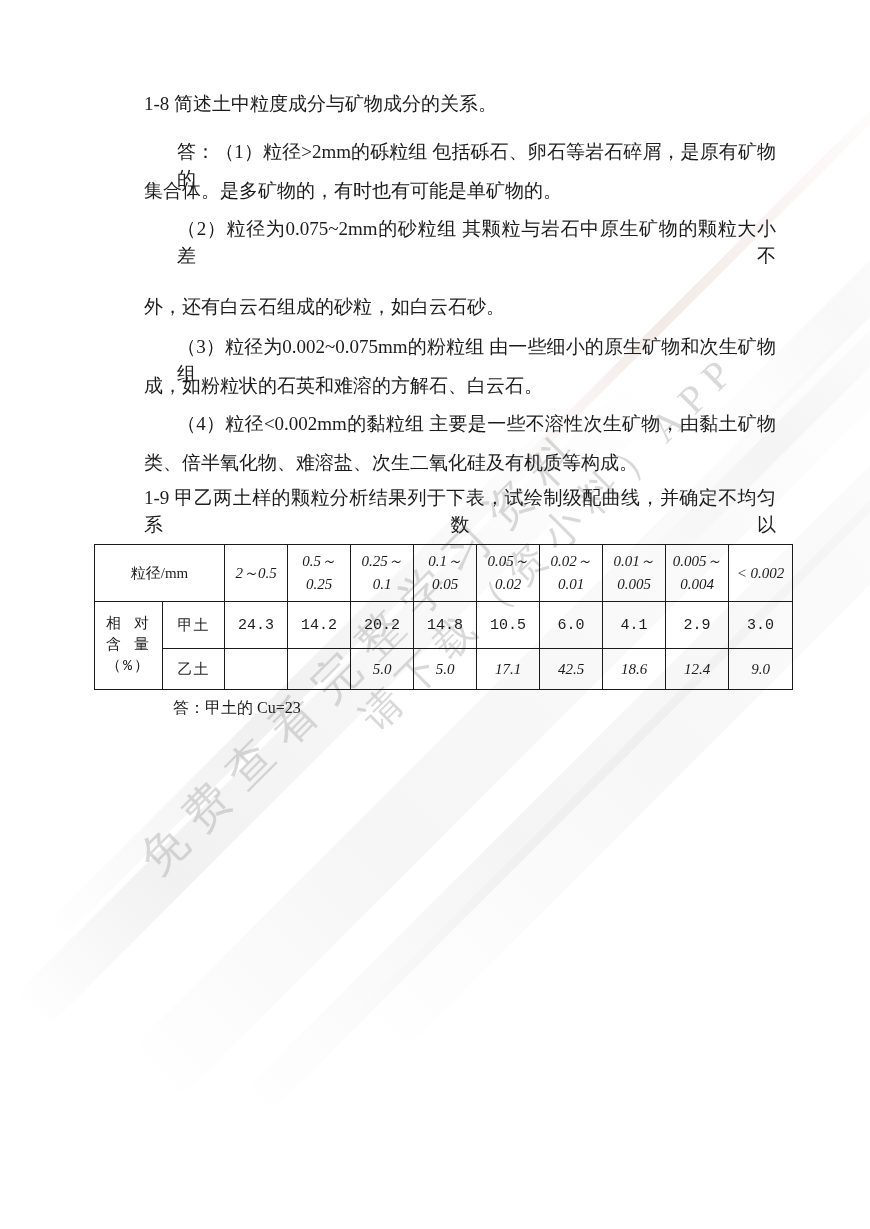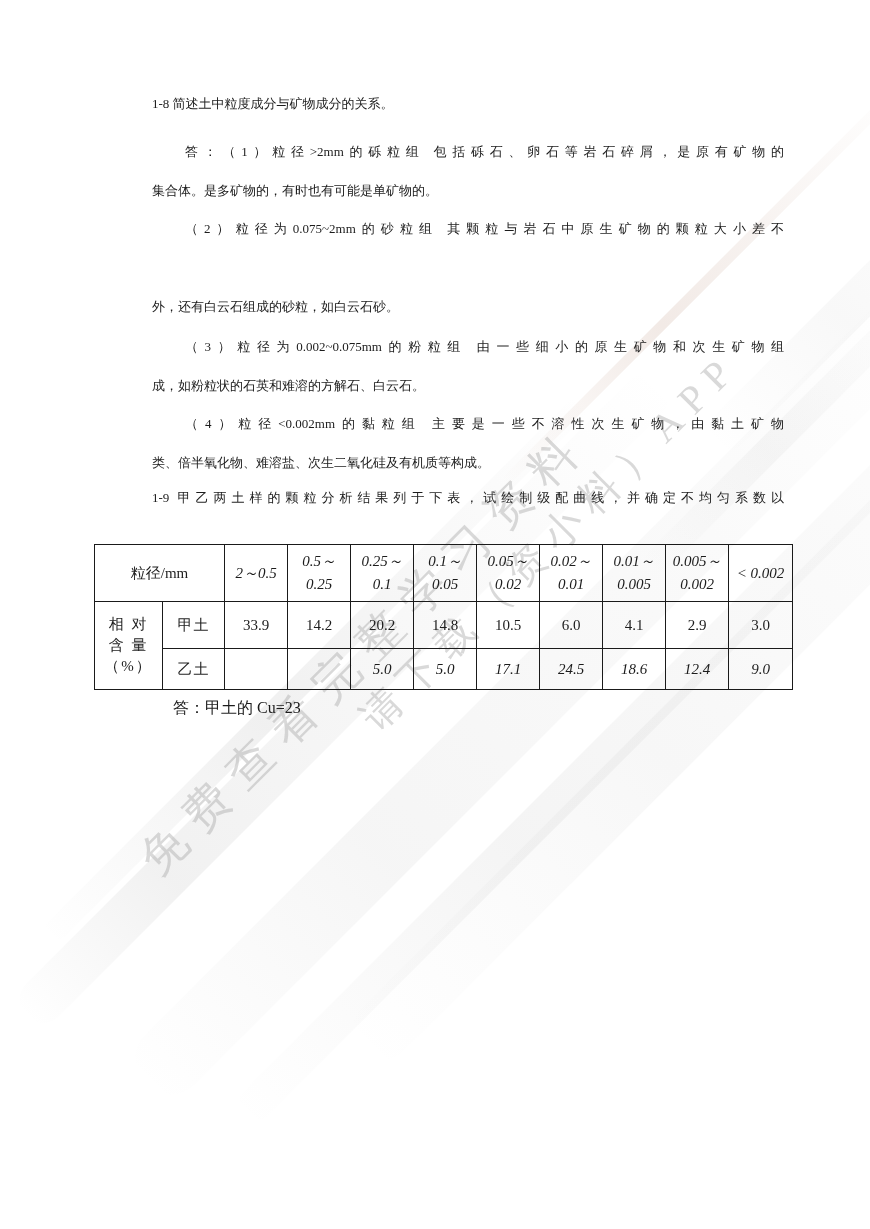--- a/index.html
+++ b/index.html
@@ -21,36 +21,36 @@
   .s8{left:700px;top:430px;width:400px;height:40px;background:linear-gradient(90deg,rgba(120,120,120,0),rgba(120,120,120,.05) 45%,rgba(120,120,120,0));}
   .wm-text{
     position:absolute;transform-origin:0 50%;transform:rotate(-45deg);
     white-space:nowrap;color:rgba(172,172,172,.46);
   }
   .wm1{left:148px;top:836px;font-size:46px;letter-spacing:15px;}
   .wm2{left:368px;top:696px;font-size:40px;letter-spacing:11px;}
   
   .content{position:absolute;inset:0;z-index:1;}
   .line{
-    position:absolute;left:152px;width:632px;height:27px;
-    font-size:13px;line-height:27px;white-space:nowrap;
+    position:absolute;left:144px;width:632px;height:27px;
+    font-size:19px;line-height:27px;white-space:nowrap;
   }
   .line.full{white-space:normal;text-align:justify;text-align-last:justify;}
   .line.indent{padding-left:33px;width:599px;}
   
   .gtable{
     position:absolute;left:94px;top:544px;z-index:1;
     border-collapse:collapse;table-layout:fixed;width:698px;
   }
   .gtable td{
     border:1.6px solid #1a1a1a;text-align:center;vertical-align:middle;
     font-size:15px;padding:0;background:transparent;
   }
   .gtable tr.hdr td{height:56px;}
-  .gtable tr.r-a td{height:46px;}
+  .gtable tr.r-a td{height:46px;font-family:Liberation Mono, monospace;}
   .gtable tr.r-b td{height:40px;}
   .hdr-rng{font-style:italic;}
   .hdr-rng div{line-height:23px;}
   .corner-cell{font-size:16px;font-style:normal;}
   .grp-cell div{line-height:21px;letter-spacing:2px;}
   .lbl{letter-spacing:1px;}
   .it td.val{font-style:italic;}
   .answer{
     position:absolute;left:173px;top:694px;z-index:1;
     font-size:16px;line-height:27px;white-space:nowrap;
@@ -125,52 +125,52 @@
       <td class="hdr-rng">
             <div>0.02～</div>
             <div>0.01</div>
           </td>
       <td class="hdr-rng">
             <div>0.01～</div>
             <div>0.005</div>
           </td>
       <td class="hdr-rng">
             <div>0.005～</div>
-            <div>0.002</div>
+            <div>0.004</div>
           </td>
       <td class="hdr-rng">
             <div>&lt; 0.002</div>
             <div></div>
           </td>
     </tr>
     <tr class="r-a">
       <td rowspan="2" class="grp-cell">
         <div>相 对</div>
         <div>含 量</div>
         <div>（%）</div>
       </td>
       <td class="lbl">甲土</td>
-      <td class="val">33.9</td>
+      <td class="val">24.3</td>
       <td class="val">14.2</td>
       <td class="val">20.2</td>
       <td class="val">14.8</td>
       <td class="val">10.5</td>
       <td class="val">6.0</td>
       <td class="val">4.1</td>
       <td class="val">2.9</td>
       <td class="val">3.0</td>
     </tr>
     <tr class="r-b it">
       <td class="lbl">乙土</td>
       <td class="val"></td>
       <td class="val"></td>
       <td class="val">5.0</td>
       <td class="val">5.0</td>
       <td class="val">17.1</td>
-      <td class="val">24.5</td>
+      <td class="val">42.5</td>
       <td class="val">18.6</td>
       <td class="val">12.4</td>
       <td class="val">9.0</td>
     </tr>
   </tbody>
     </table>
 
   <div class="answer">答：甲土的 Cu=23</div>
 </div>
 

